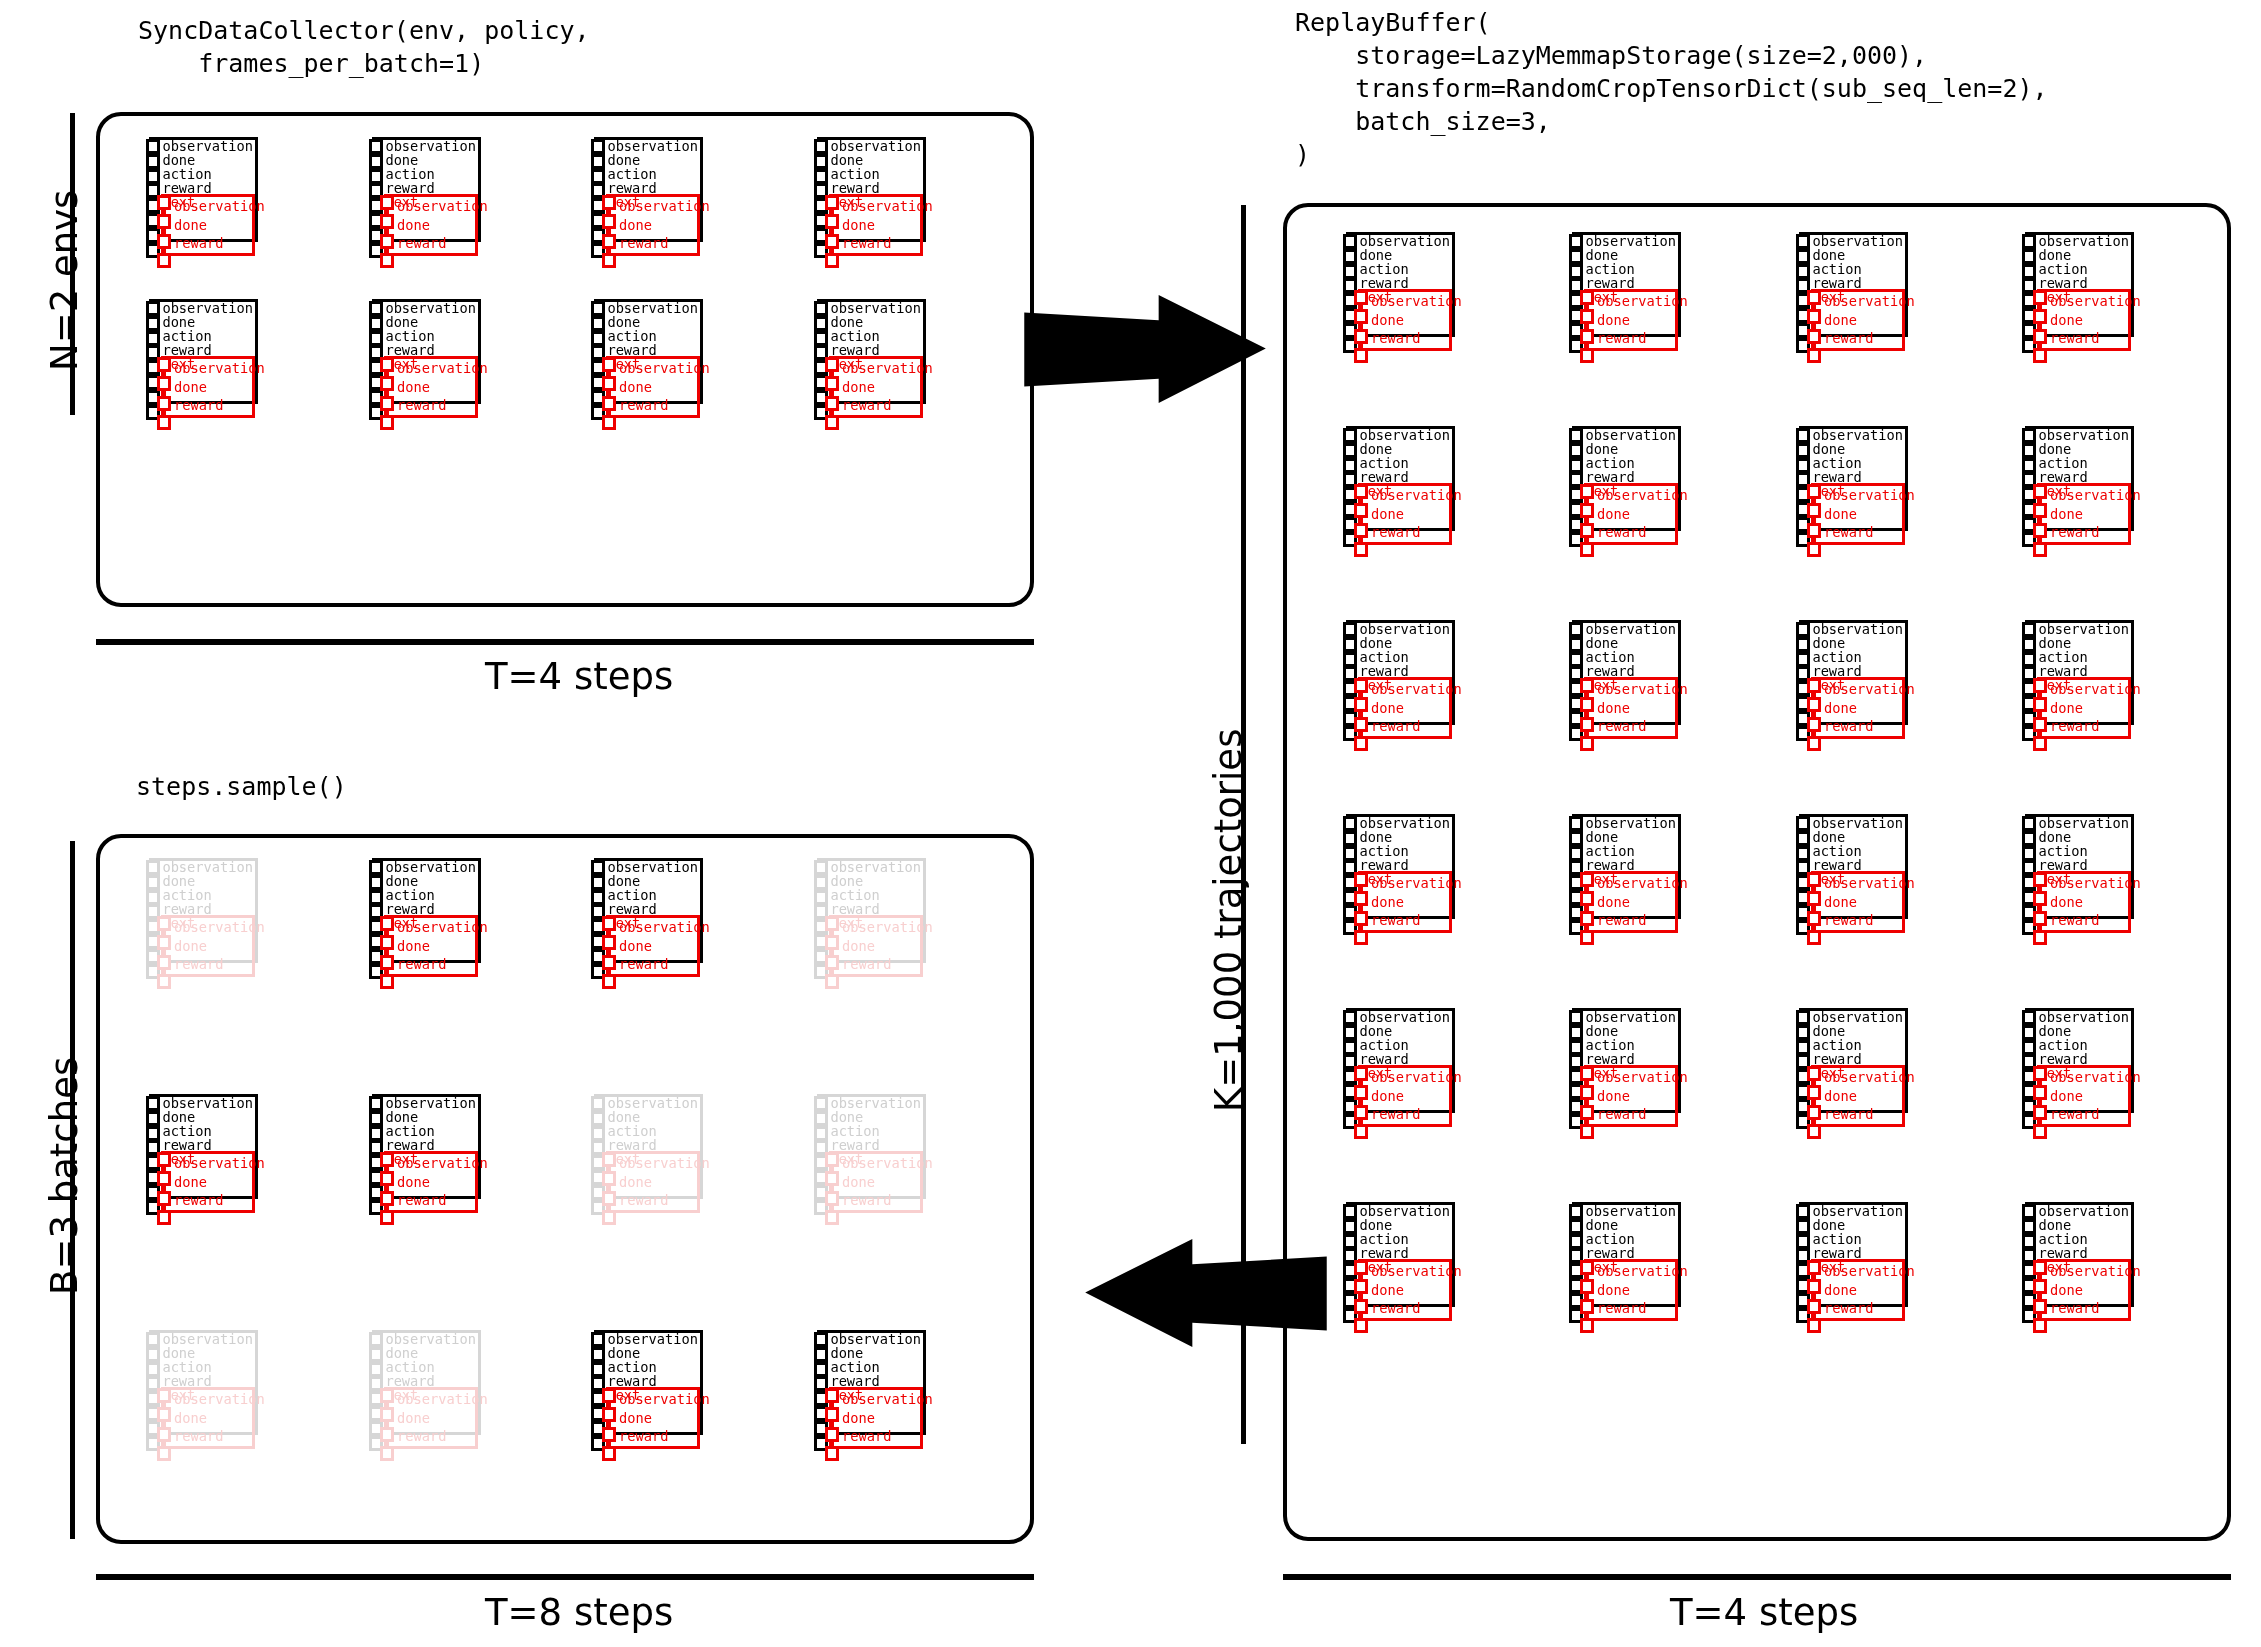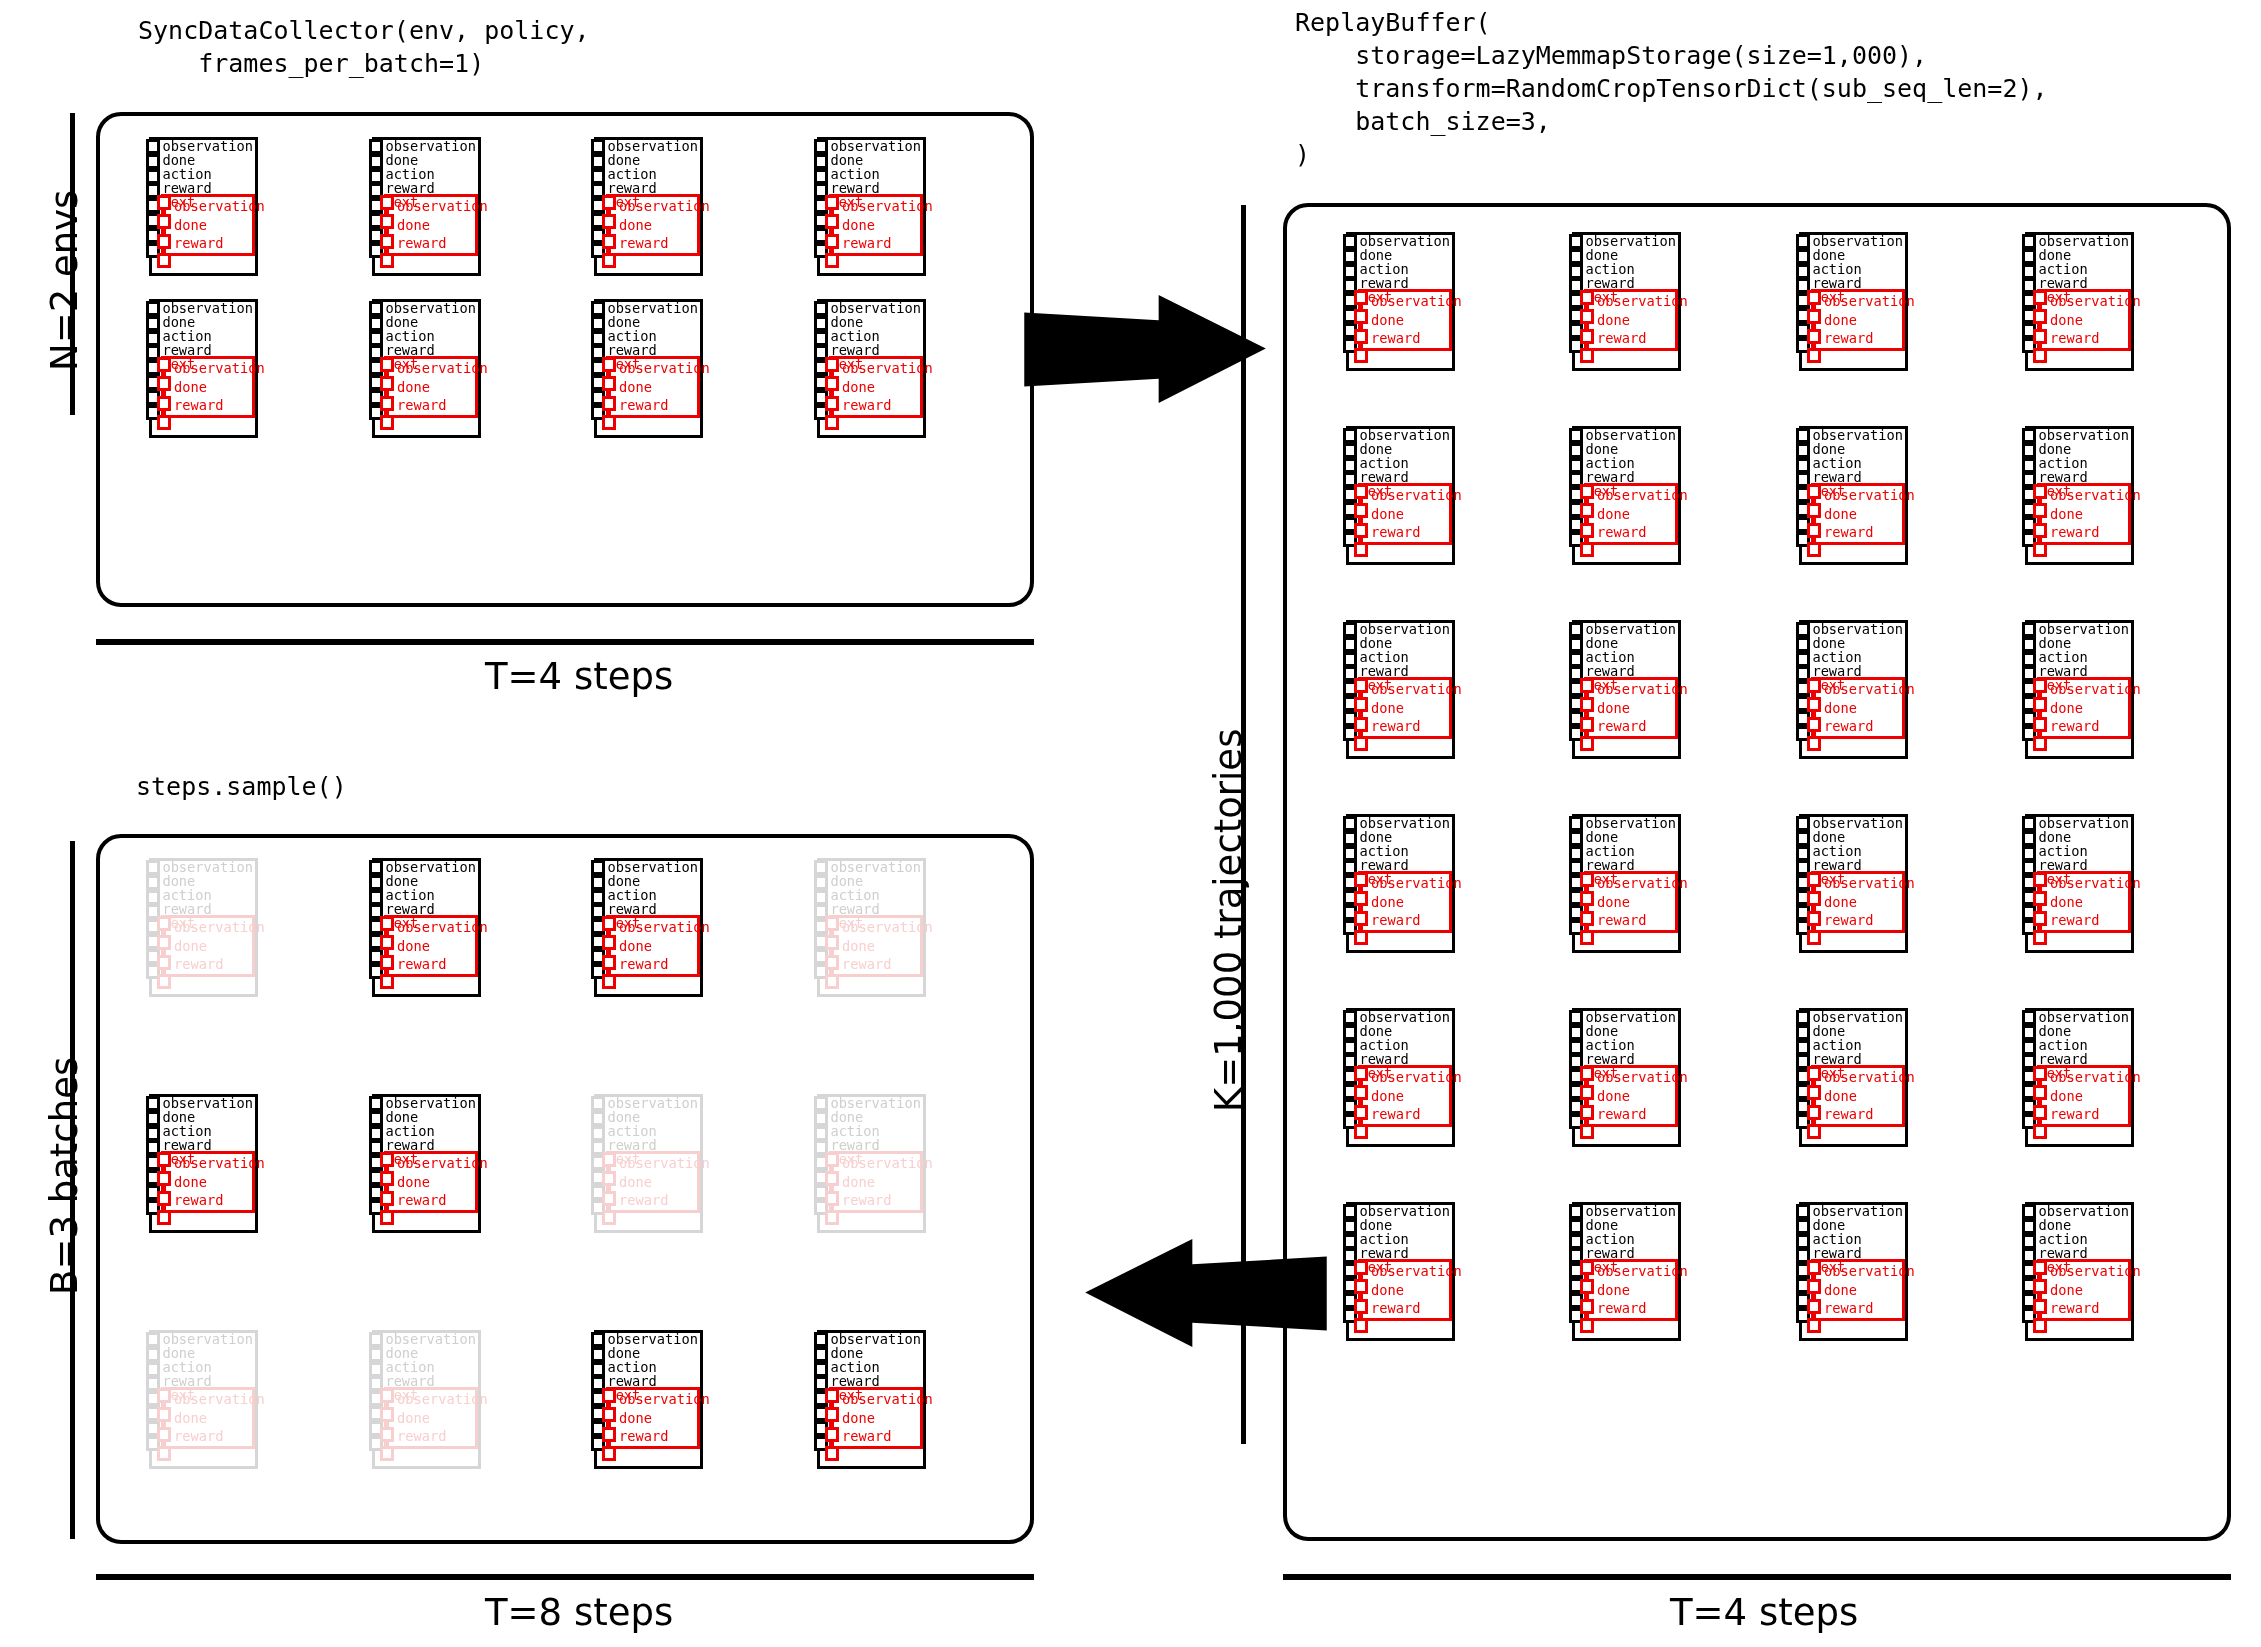--- a/index.html
+++ b/index.html
@@ -23,21 +23,21 @@
   }
   .vcaption{
     position:absolute; font-family:"DejaVu Sans",sans-serif;
     font-size:37px; color:#000; white-space:nowrap;
     transform-origin:0 0; transform:rotate(-90deg);
   }
 
   
   .td{
     position:absolute; box-sizing:border-box;
-    width:119px; height:139px;
+    width:119px; height:105px;
   }
   .td .outer{
     position:absolute; left:9.8px; top:0; right:0; bottom:0;
     border:3.9px solid #000; background:#fff; box-sizing:border-box;
   }
   .td .spine{
     position:absolute; left:13.7px; top:2.9px; width:2.9px; height:117px;
     background:#000;
   }
   .td .knob{
@@ -507,21 +507,21 @@
       <div class="nknob" style="top: 97px;"></div>
       <div class="nknob" style="top: 116px;"></div>
       <div class="nkeys"><div>observation</div><div>done</div><div>reward</div></div>
     </div>
   </div>
 
 <div class="axis-line" style="left:96px;top:1574px;width:938px;height:5.9px;"></div>
 <div class="axis-caption" style="left:485px;top:1591px;">T=8 steps</div>
 
 <div class="code-label" style="position:absolute;left:1295px;top:5.9px;">ReplayBuffer(
-    storage=LazyMemmapStorage(size=1,000),
+    storage=LazyMemmapStorage(size=2,000),
     transform=RandomCropTensorDict(sub_seq_len=2),
     batch_size=3,
 )</div>
 
 <div class="vcaption" style="left:1207px;top:1112px;">K=1,000 trajectories</div>
 <div class="axis-line" style="left:1241px;top:205px;width:4.9px;height:1239px;"></div>
 
 <div class="panel" style="left:1283px;top:203px;width:948px;height:1338px;"></div>
 
 <div id="grid-buffer" style="position:absolute;left:0;top:0;width:2262px;height:1541px;overflow:hidden;clip-path:inset(208px 0px 106px 0px);">

